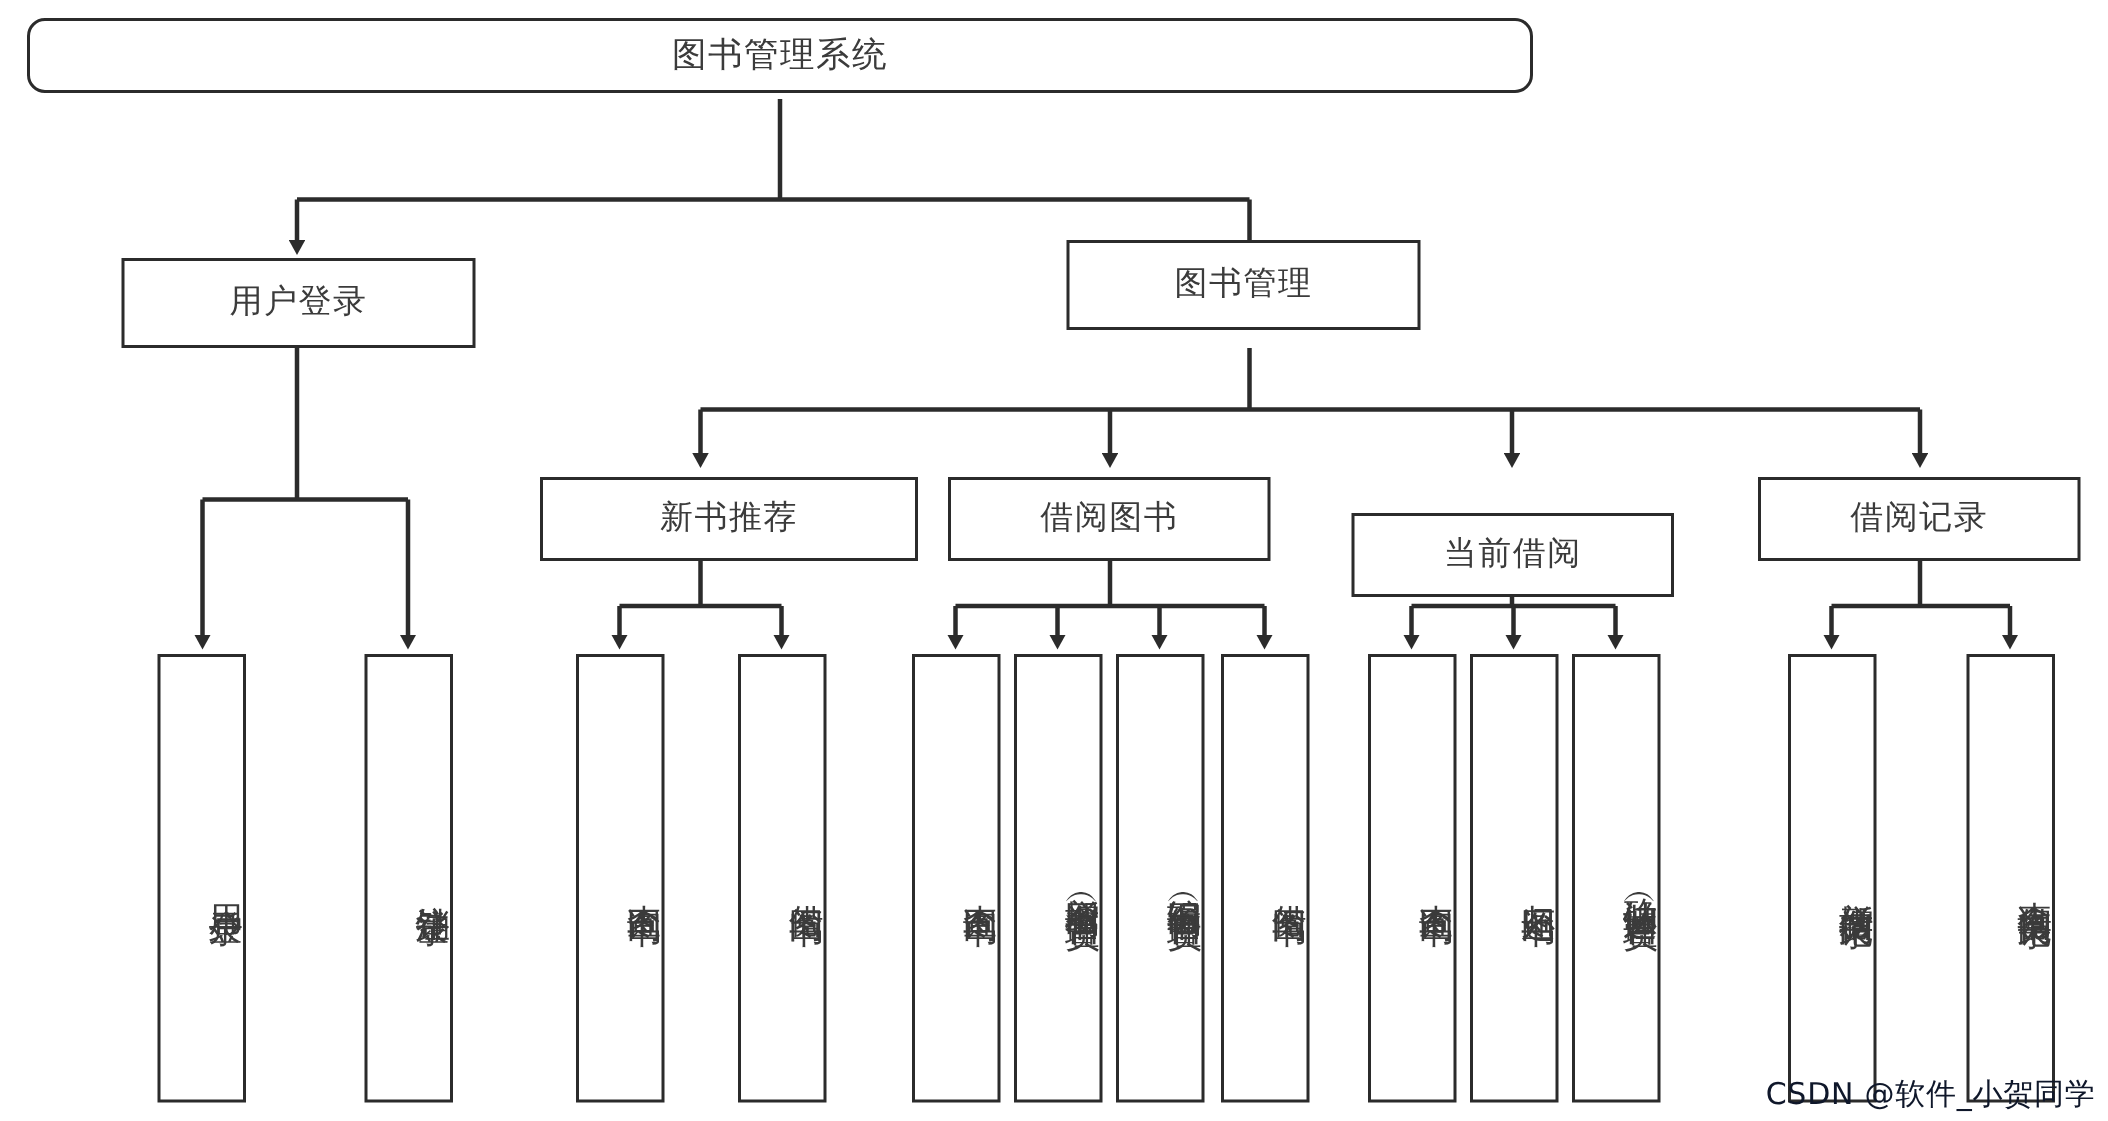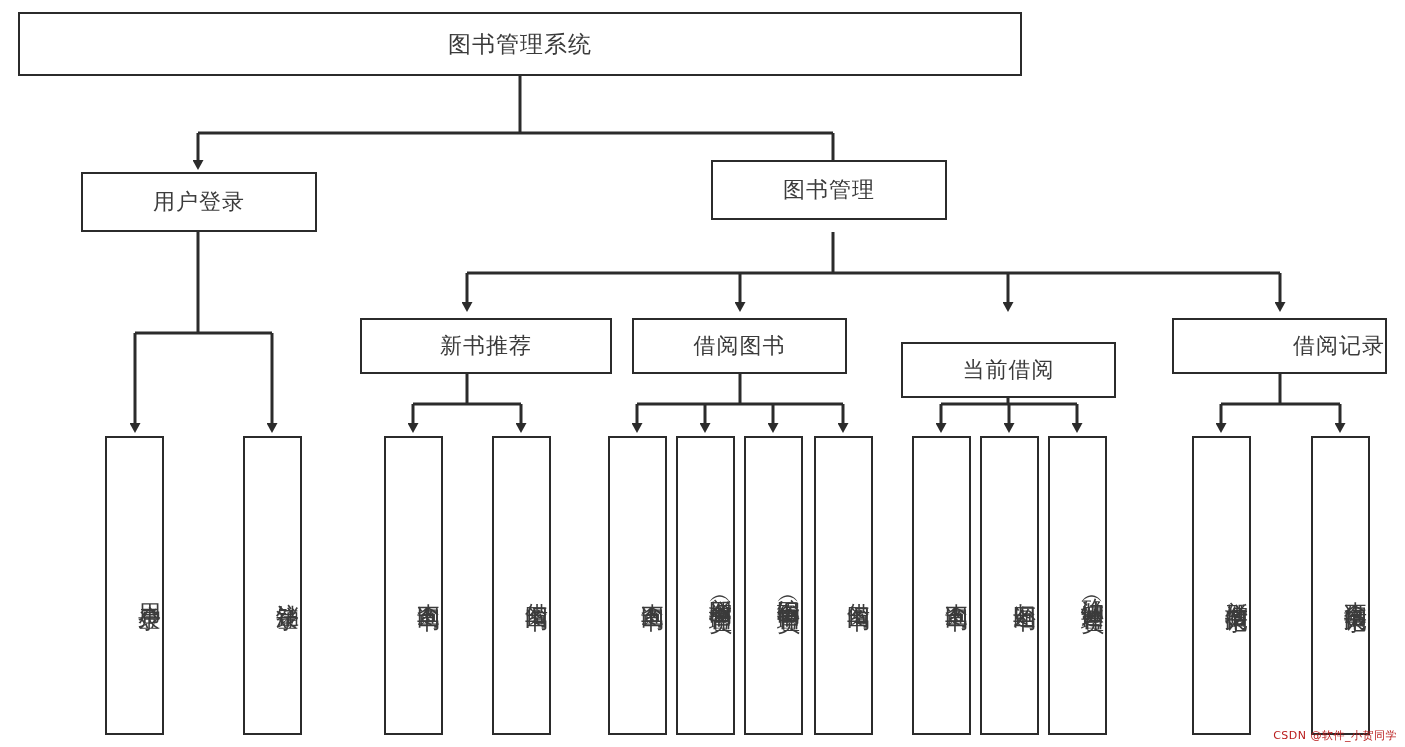--- a/index.html
+++ b/index.html
@@ -62,22 +62,22 @@
     font-size: 23px;
   }
   .node.vert .label {
     font-size: 23px;
     letter-spacing: 2px;
   }
   #watermark {
     position: absolute;
     right: 8px;
     bottom: 4px;
-    font-size: 11px;
-    color: #b91c1c;
+    font-size: 20px;
+    color: #0f172a;
     letter-spacing: 0.5px;
     white-space: nowrap;
     font-family: "DejaVu Sans", "Liberation Sans", sans-serif;
   }
 </style>
 </head>
 <body>
 
 <div id="canvas">
 
@@ -128,21 +128,21 @@
       <path d="M1077,404 L1077,424" marker-end="url(#arrow)"></path>
 
       <path d="M1280,374 L1280,404"></path>
       <path d="M1221,404 L1340,404"></path>
       <path d="M1221,404 L1221,424" marker-end="url(#arrow)"></path>
       <path d="M1340,404 L1340,424" marker-end="url(#arrow)"></path>
 
     </g>
   </svg>
 
-  <div class="node horiz root" style="left:18px; top:12px; width:1004px; height:64px;">
+  <div class="node horiz root" style="left:18px; top:12px; width:1004px; height:50px;border-radius:12px;">
     <span class="label">图书管理系统</span>
   </div>
 
   <div class="node horiz" style="left:81px; top:172px; width:236px; height:60px;">
     <span class="label">用户登录</span>
   </div>
 
   <div class="node horiz" style="left:711px; top:160px; width:236px; height:60px;">
     <span class="label">图书管理</span>
   </div>
@@ -152,21 +152,21 @@
   </div>
 
   <div class="node horiz" style="left:632px; top:318px; width:215px; height:56px;">
     <span class="label">借阅图书</span>
   </div>
 
   <div class="node horiz" style="left:901px; top:318px; width:215px; height:56px;margin-top:24px;">
     <span class="label">当前借阅</span>
   </div>
 
-  <div class="node horiz" style="left:1172px; top:318px; width:215px; height:56px;justify-content:flex-end;">
+  <div class="node horiz" style="left:1172px; top:318px; width:215px; height:56px;">
     <span class="label">借阅记录</span>
   </div>
 
   <div class="node vert" style="left:105px; top:436px; width:59px; height:299px;">
     <span class="label">用户登录</span>
   </div>
   <div class="node vert" style="left:243px; top:436px; width:59px; height:299px;">
     <span class="label">注销登录</span>
   </div>
 

